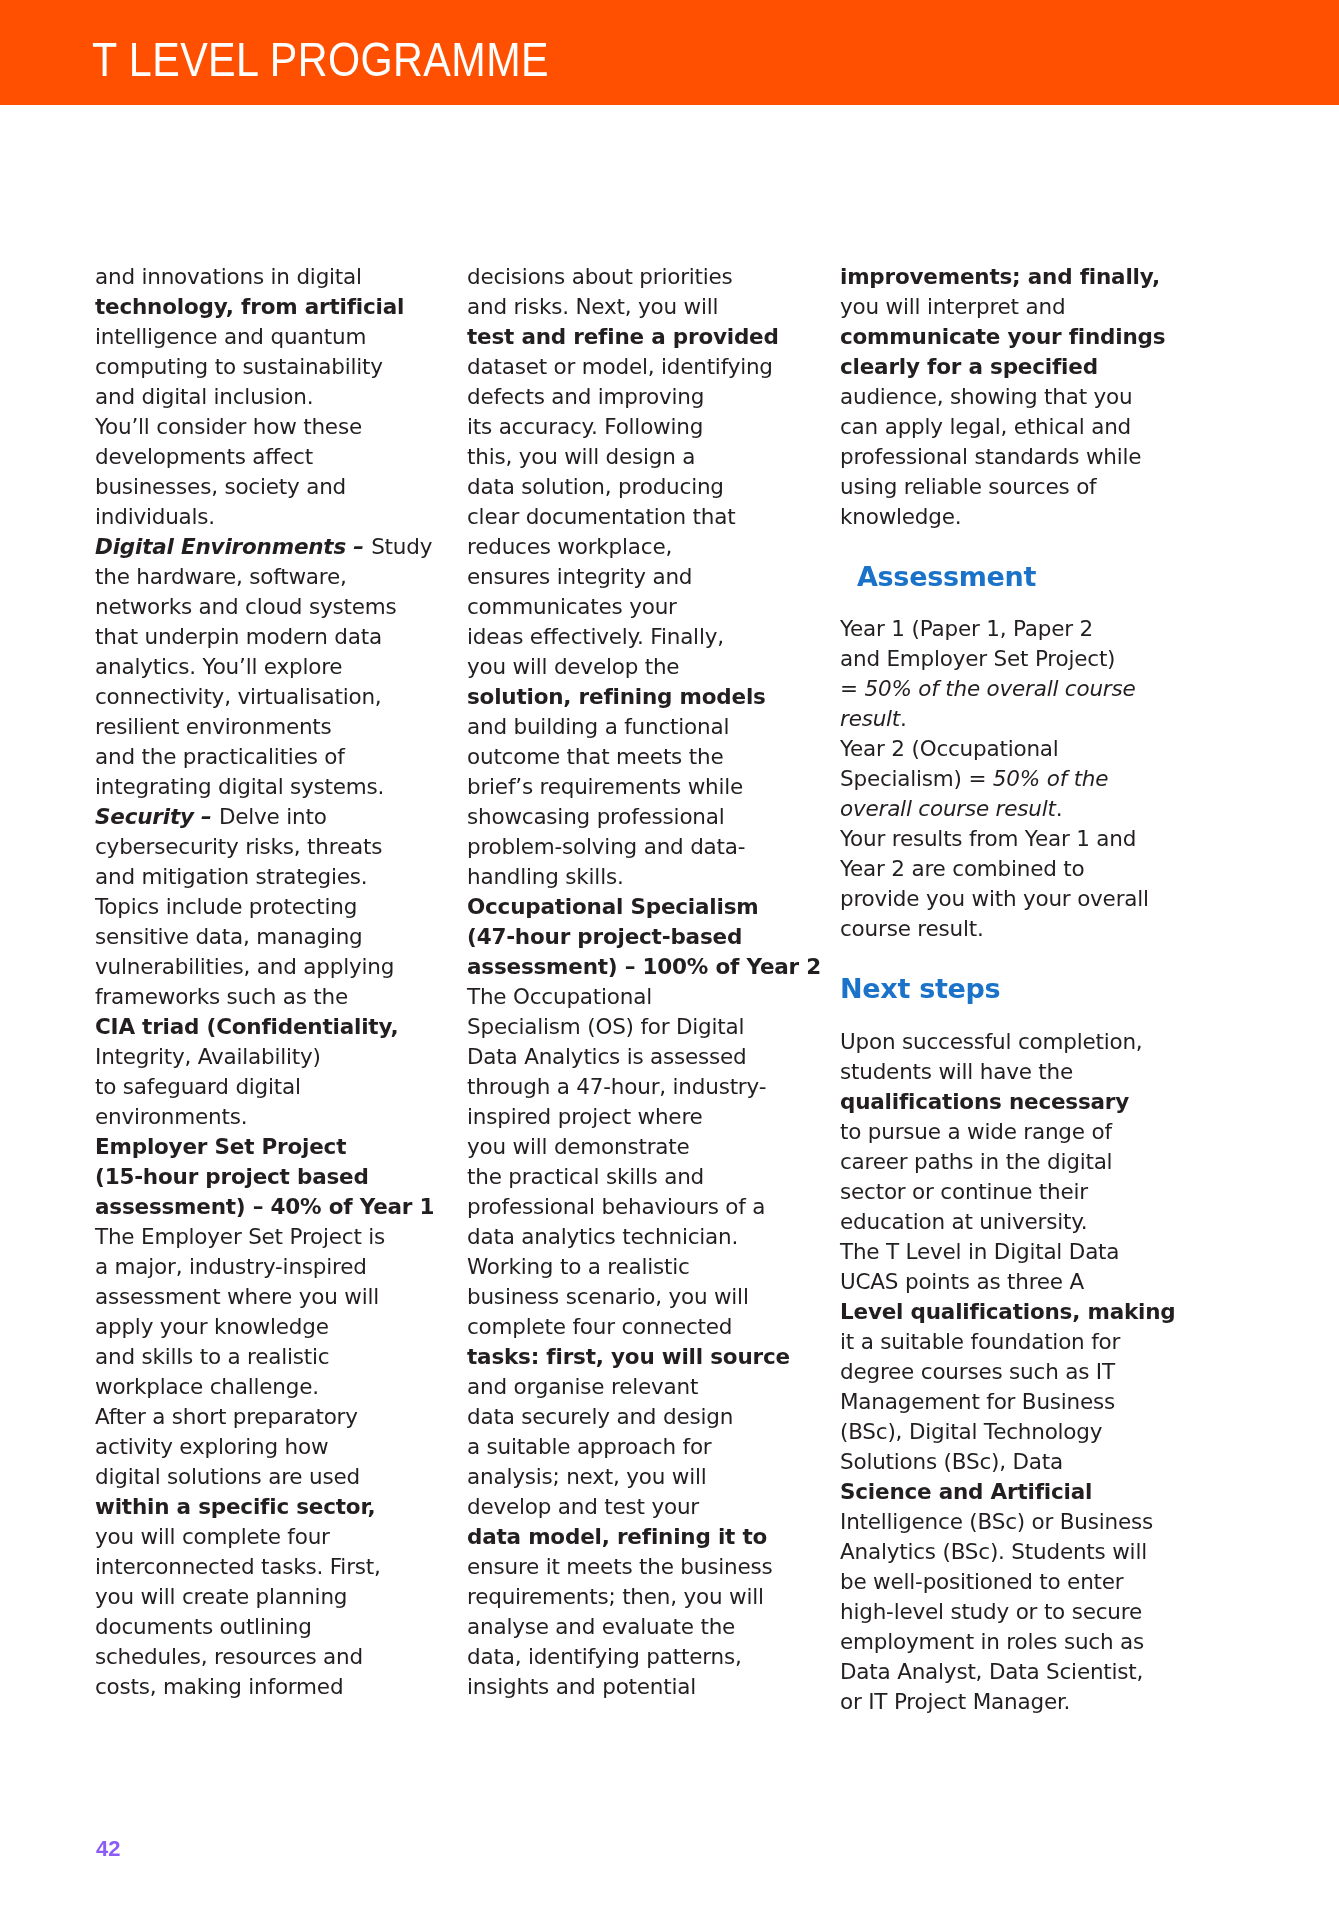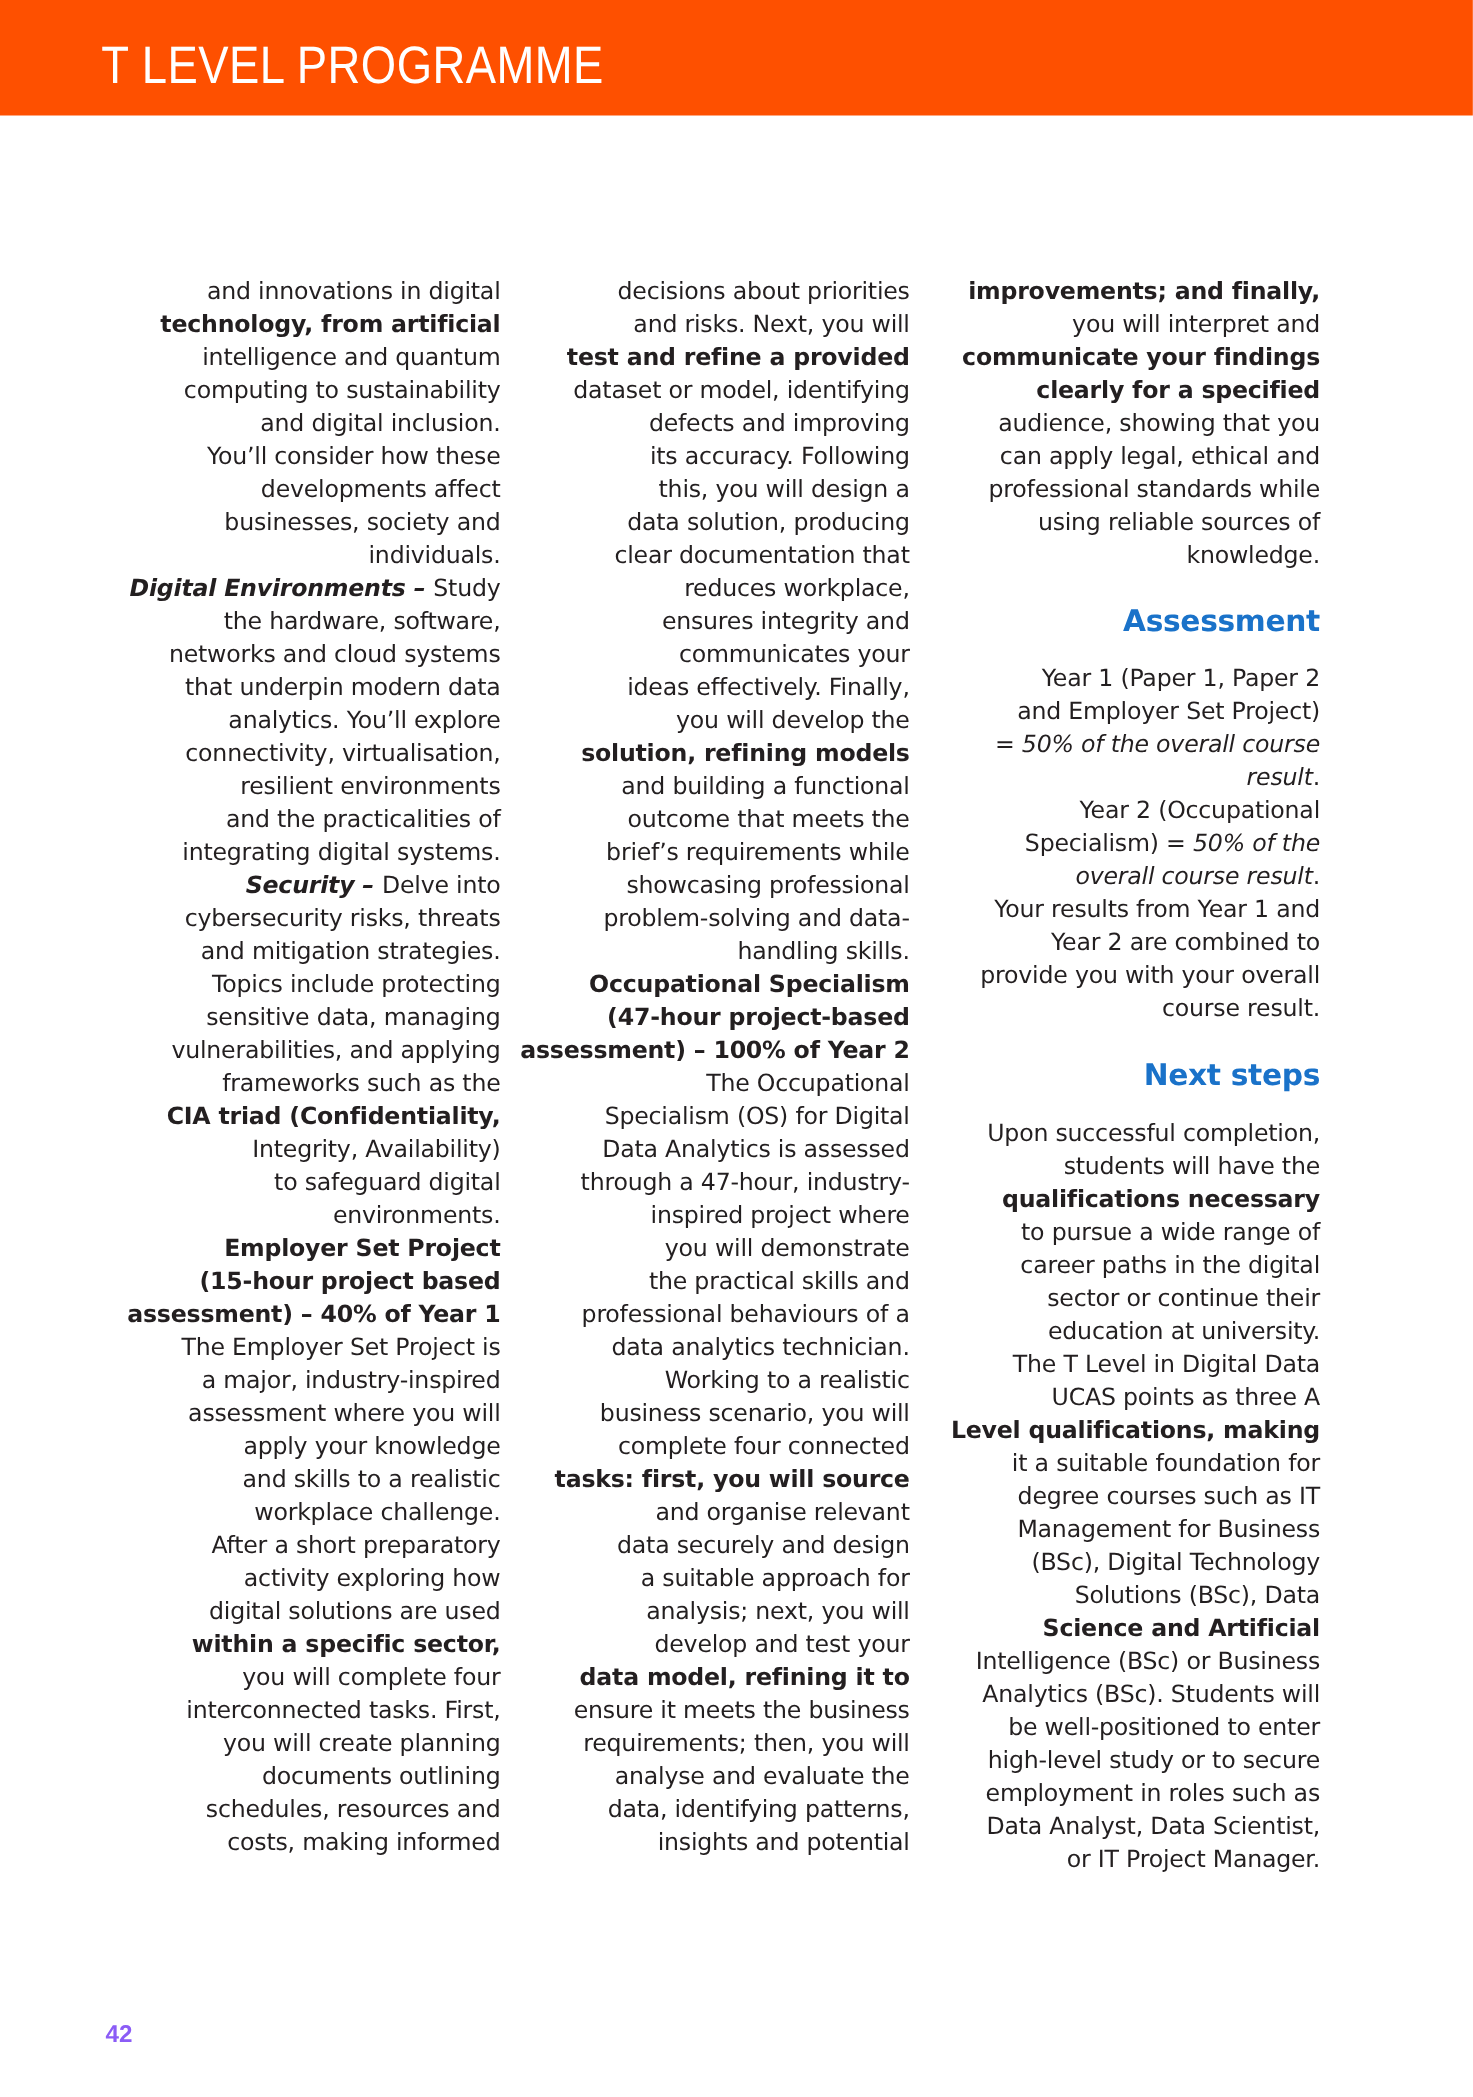--- a/index.html
+++ b/index.html
@@ -32,26 +32,25 @@
       font-size: 48px;
       line-height: 60px;
       letter-spacing: 0.5px;
       color: #ffffff;
       transform: scaleX(0.86);
       transform-origin: left center;
       -webkit-text-stroke: 0px;
     }
     .column {
       position: absolute;
-      top: 251px;
+      top: 262px;
       width: 360px;
       font-size: 21.5px;
       line-height: 30px;
       letter-spacing: -0.2px;
-      text-align: right;
     }
     .col-1 { left: 95px; }
     .col-2 { left: 467px; }
     .col-3 { left: 840px; }
     .line {
       display: block;
       white-space: nowrap;
       height: 30px;
     }
     .b { font-weight: bold; }
@@ -192,21 +191,21 @@
       <span class="line"><span class="m">improvements; and finally,</span></span>
       <span class="line"><span>you will interpret and</span></span>
       <span class="line"><span class="m">communicate your findings</span></span>
       <span class="line"><span class="m">clearly for a specified</span></span>
       <span class="line"><span>audience, showing that you</span></span>
       <span class="line"><span>can apply legal, ethical and</span></span>
       <span class="line"><span>professional standards while</span></span>
       <span class="line"><span>using reliable sources of</span></span>
       <span class="line"><span>knowledge.</span></span>
     </div>
-  <h2 class="section-heading" style="color: rgb(26, 114, 201);">Assessment</h2>
+  <h2 class="section-heading" style="color: rgb(26, 114, 201); margin-left: 17px;">Assessment</h2>
   <div>
       <span class="line"><span>Year 1 (Paper 1, Paper 2</span></span>
       <span class="line"><span>and Employer Set Project)</span></span>
       <span class="line"><span>= </span><span class="i">50% of the overall course</span></span>
       <span class="line"><span class="i">result</span><span>.</span></span>
       <span class="line"><span>Year 2 (Occupational</span></span>
       <span class="line"><span>Specialism) = </span><span class="i">50% of the</span></span>
       <span class="line"><span class="i">overall course result</span><span>.</span></span>
       <span class="line"><span>Your results from Year 1 and</span></span>
       <span class="line"><span>Year 2 are combined to</span></span>

